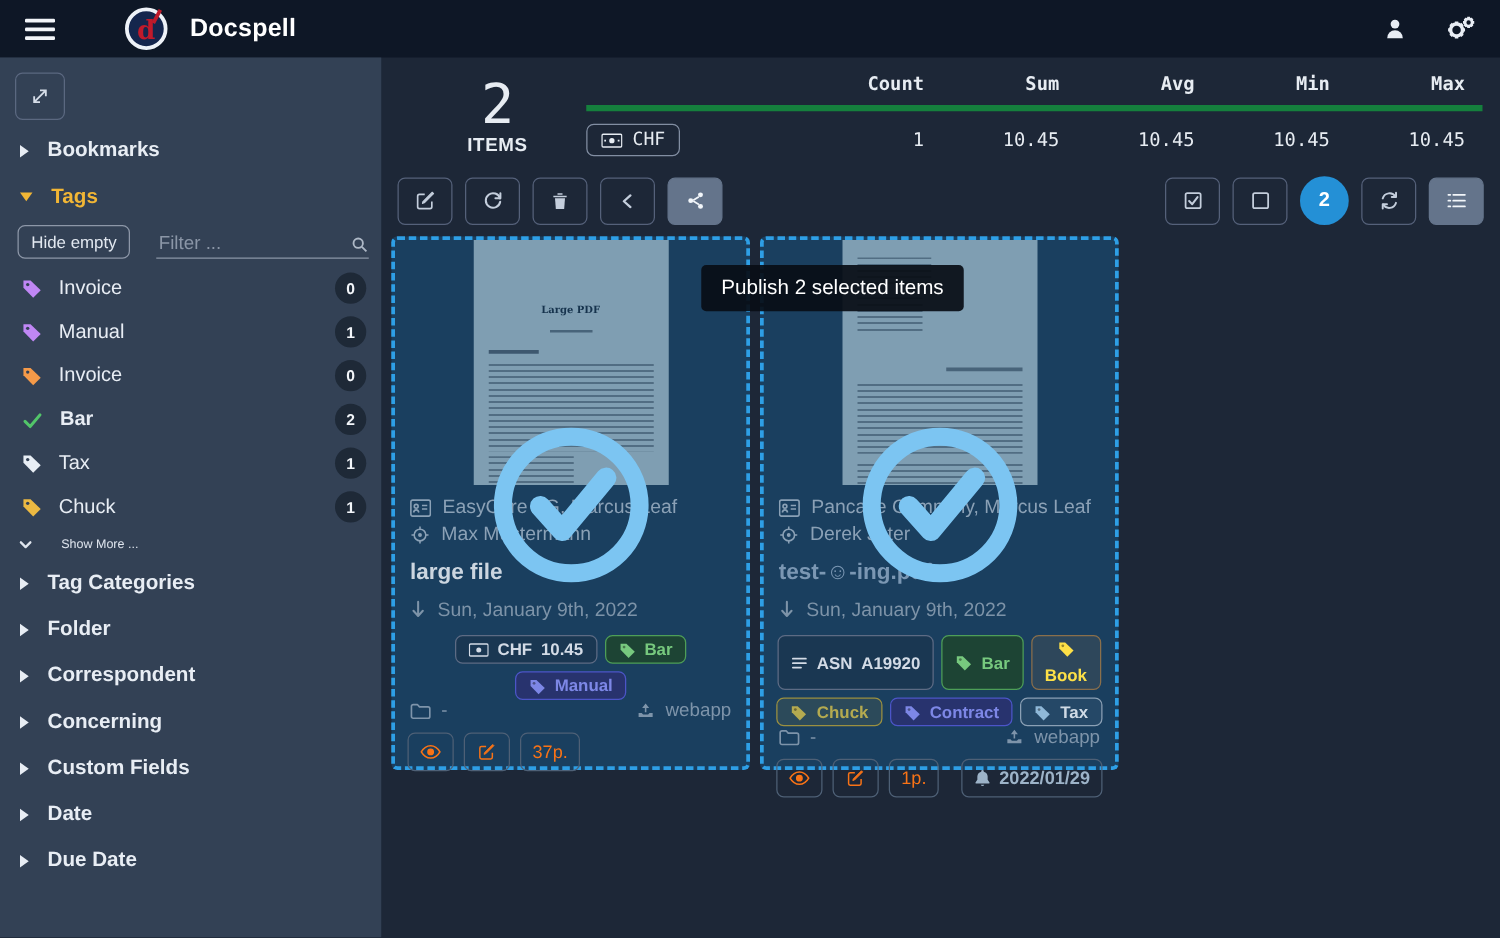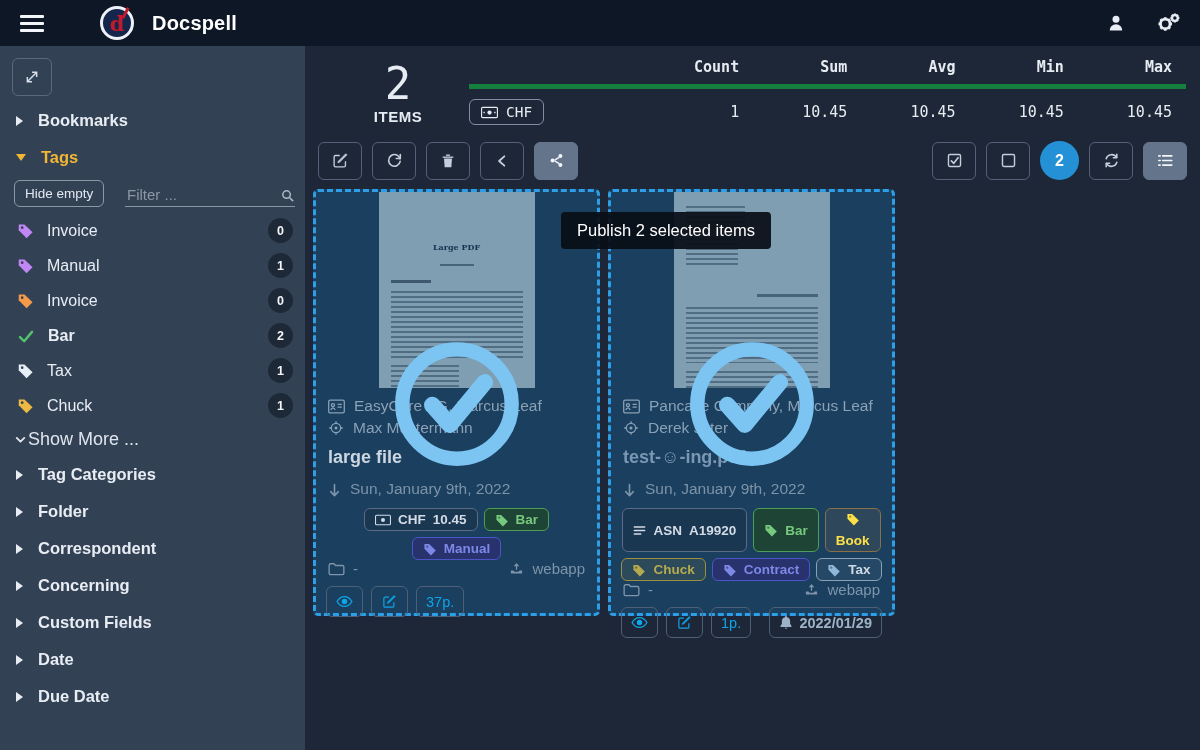--- a/index.html
+++ b/index.html
@@ -32,21 +32,21 @@
   .hide-empty { border:1px solid #8d97a8; border-radius:6px; padding:5px 10px; font-size:13.5px; color:#e2e8f0; cursor:pointer; background:transparent; }
   .filter-wrap { position:relative; width:170px; }
   .filter-wrap input { width:100%; background:transparent; border:none; border-bottom:1.5px solid #8a95a6;
     color:#e2e8f0; font-size:15px; padding:3px 22px 3px 2px; outline:none; font-family:"Liberation Sans",sans-serif; }
   .filter-wrap input::placeholder { color:#8b96a7; }
   .filter-wrap .mag { position:absolute; right:0; bottom:4px; color:#aeb8c6; }
   .tag-row { display:flex; align-items:center; gap:13px; padding:5px 12px 5px 17px; font-size:16px; cursor:pointer; }
   .tag-row .cnt { margin-left:auto; width:25px; height:25px; border-radius:50%; background:#1e2937; color:#f2f5f9;
     font-size:12.5px; font-weight:bold; display:flex; align-items:center; justify-content:center; }
   .tag-row.selected .tname { font-weight:bold; }
-  .show-more { display:flex; align-items:center; gap:1px; padding:6px 14px; font-size:18px; color:#dfe5ee; cursor:pointer; }
+  .show-more { display:flex; align-items:center; gap:22px; padding:6px 14px; font-size:10px; color:#dfe5ee; cursor:pointer; }
 
   
   .main { flex:1; position:relative; }
 
   .stats { display:flex; align-items:flex-start; padding:12px 14px 6px 50px; }
   .items-count { width:86px; text-align:center; color:#e7ecf2; margin-top:4px; }
   .items-count .num { font-size:44px; font-weight:300; line-height:1.0; font-family:"DejaVu Sans Mono",monospace; }
   .items-count .lbl { font-size:15px; font-weight:bold; letter-spacing:.5px; margin-top:2px; }
   .stats-table { flex:1; margin-left:28px; font-family:"DejaVu Sans Mono",monospace; color:#e7ecf2; }
   .stats-grid { display:grid; grid-template-columns:176px repeat(5,1fr); align-items:center; }
@@ -80,37 +80,37 @@
   .pl-b { height:24px; width:52%; margin-top:4px; }
   .pl-c { height:3px; width:46%; margin:26px 0 0 auto; background:rgba(18,42,66,.5); }
   .pl-d { height:56px; margin-top:10px; }
   .pl-e { height:30px; margin-top:8px; }
   .check-overlay { position:absolute; left:50%; top:146px; transform:translateX(-50%); z-index:5; color:#7cc5f2; }
 
   .meta { padding:9px 12px 0; }
   .meta-line { display:flex; align-items:center; gap:9px; color:#8ba1b6; font-size:15.5px; margin-bottom:4px; }
   .card-title { padding:6px 12px 0; font-weight:bold; font-size:18px; color:#ccd6e0; }
   .card-title.dim { color:#7b97b3; }
-  .date-line { display:flex; align-items:flex-end; gap:9px; color:#7d93a8; font-size:15.5px; padding:12px 12px 0; }
+  .date-line { display:flex; align-items:flex-start; gap:9px; color:#7d93a8; font-size:15.5px; padding:12px 12px 0; }
   .badges { display:flex; justify-content:center; flex-wrap:wrap; gap:6px; margin-top:10px; padding:0 6px; }
   .badges + .badges { margin-top:6px; }
   .badge { display:inline-flex; align-items:center; gap:7px; border:1px solid; border-radius:6px;
     padding:3px 10px; font-size:13.5px; font-weight:bold; cursor:pointer; }
   .b-plain  { border-color:#5d6b84; color:#d3dbe6; background:rgba(30,41,59,.35); }
   .b-green  { border-color:#4e9e57; color:#77c97e; background:#1d4434; }
   .b-indigo { border-color:#4c55c8; color:#7d87e6; background:#28336e; }
   .b-brown  { border-color:#8a6f4b; color:#fde047; background:rgba(138,111,75,.18);flex-direction:column; }
   .b-yellow { border-color:#9b9040; color:#b4aa50; background:rgba(155,144,64,.14); }
   .b-light  { border-color:#8ba0b5; color:#cfdae5; background:rgba(140,160,180,.10); }
 
   .card-footer { margin-top:auto; }
   .loc-row { display:flex; align-items:center; justify-content:space-between; padding:0 12px; color:#7e94aa; font-size:15px; }
   .loc-left, .loc-right { display:flex; align-items:center; gap:8px; }
   .action-row { display:flex; align-items:center; gap:8px; padding:9px 10px 10px; }
-  .abtn { height:31px; min-width:37px; border:1px solid #4e6076; border-radius:6px; color:#0ea5e9;
+  .abtn { height:31px; min-width:37px; border:1px solid #4e6076; border-radius:6px; color:#f97316;
     display:flex; align-items:center; justify-content:center; font-size:14.5px; padding:0 9px; cursor:pointer; gap:6px; }
   .abtn.due { margin-left:auto; font-weight:bold; color:#9db3c8; }
 
   .tooltip { position:absolute; left:256px; top:166px; background:rgba(9,14,22,.93); color:#ffffff;
     border-radius:4px; padding:9px 16px; font-size:16.5px; z-index:20; white-space:nowrap; }
 
   svg { display:block; }
 </style>
 </head>
 <body>

